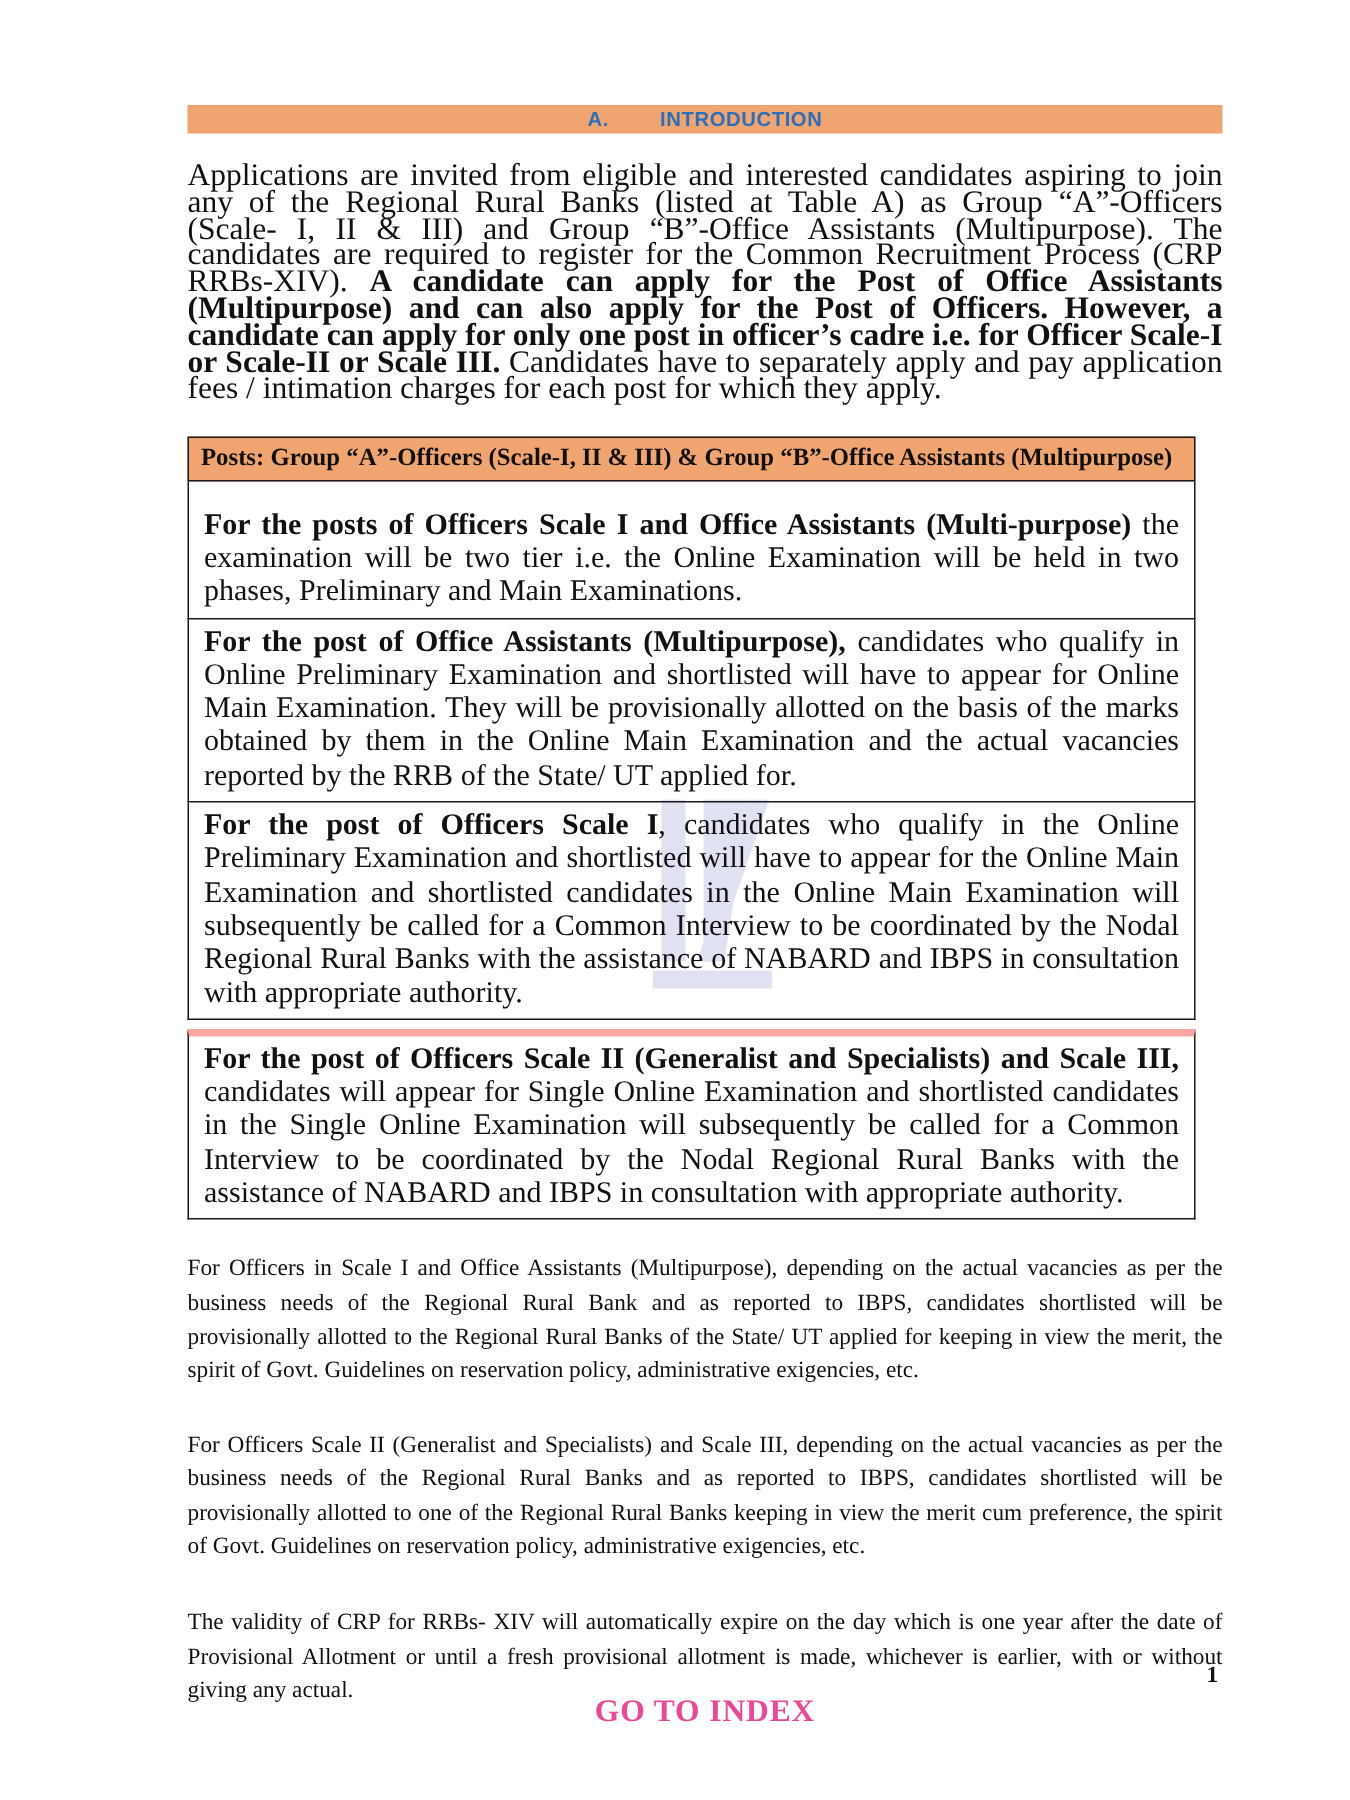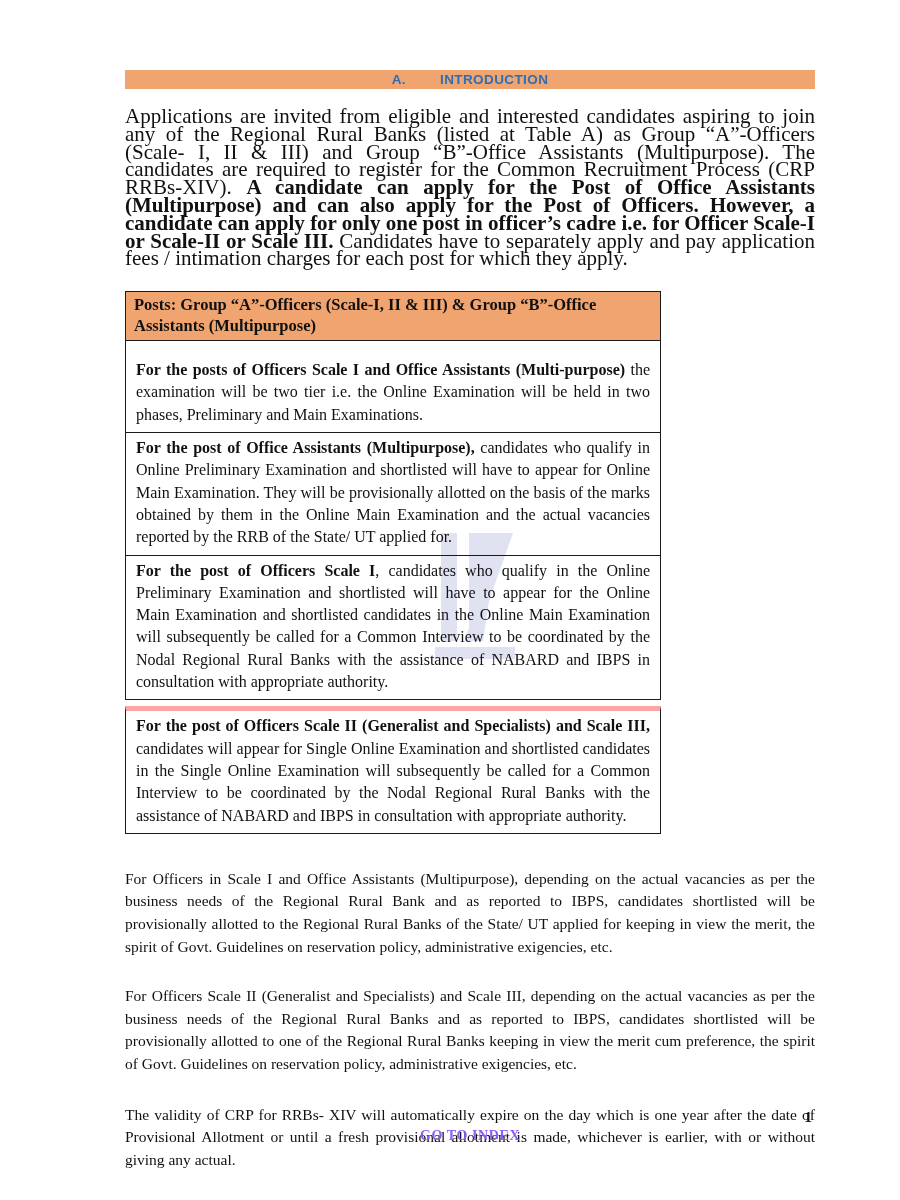--- a/index.html
+++ b/index.html
@@ -39,52 +39,52 @@
   .intro {
     margin: 19px 0 0 0;
     font-size: 21px;
     line-height: 17.8px;
     text-align: justify;
   }
   .bold { font-weight: bold; }
   .posts-table {
     position: relative;
     margin-top: 23px;
-    width: 536px;
+    width: 672px;
     z-index: 1;
   }
   .pt-header {
     border: 1.5px solid #1a1a1a;
     background: #F0A470;
     font-weight: bold;
     font-size: 16.5px;
     line-height: 20.5px;
     padding: 3px 8px 4px 8px;
   }
   .pt-row {
     border: 1px solid #1a1a1a;
     border-top: none;
-    font-size: 16px;
+    font-size: 20px;
     line-height: 22.3px;
     text-align: justify;
     padding: 4px 10px 6px 10px;
     background: transparent;
   }
   .pt-row.first { padding-top: 18px; }
   .pt-row.gap-above {
     border-top: 5px solid #fca5a5;
     margin-top: 6px;
   }
   .body-para {
     margin: 0;
     font-size: 15.5px;
     line-height: 22.6px;
     text-align: justify;
   }
-  .mt1 { margin-top: 34px; }
+  .mt1 { margin-top: 22px; }
   .mt2 { margin-top: 27px; }
   .mt3 { margin-top: 28px; }
   .uline { }
   .watermark {
     position: absolute;
     left: 435px;
     top: 533px;
     width: 80px;
     height: 132px;
     opacity: 0.55;
@@ -102,24 +102,24 @@
     font-size: 15.5px;
     font-weight: bold;
     color: #111111;
   }
   .footer-link {
     position: absolute;
     top: 1128px;
     left: 125px;
     width: 690px;
     text-align: center;
-    font-size: 14px;
+    font-size: 21px;
     font-weight: bold;
     letter-spacing: 0.6px;
-    color: #8b5cf6;
+    color: #ec4899;
     cursor: pointer;
     text-decoration: none;
   }
 </style>
 </head>
 <body>
 
 <div class="page">
 
   <div class="watermark">

